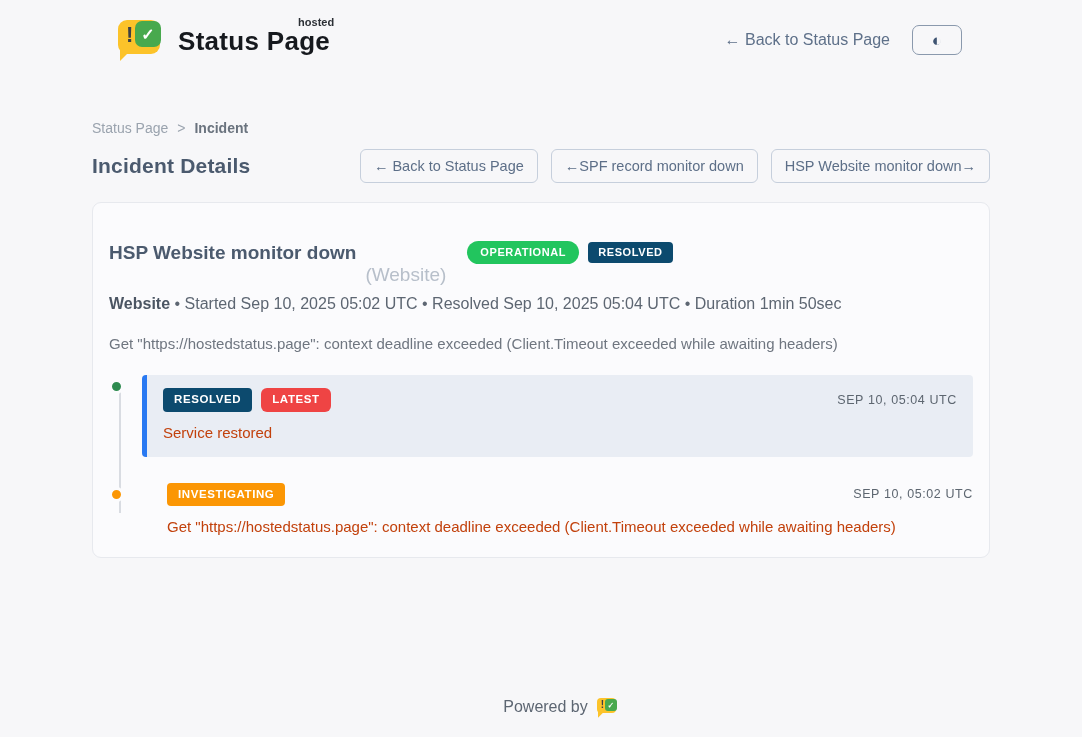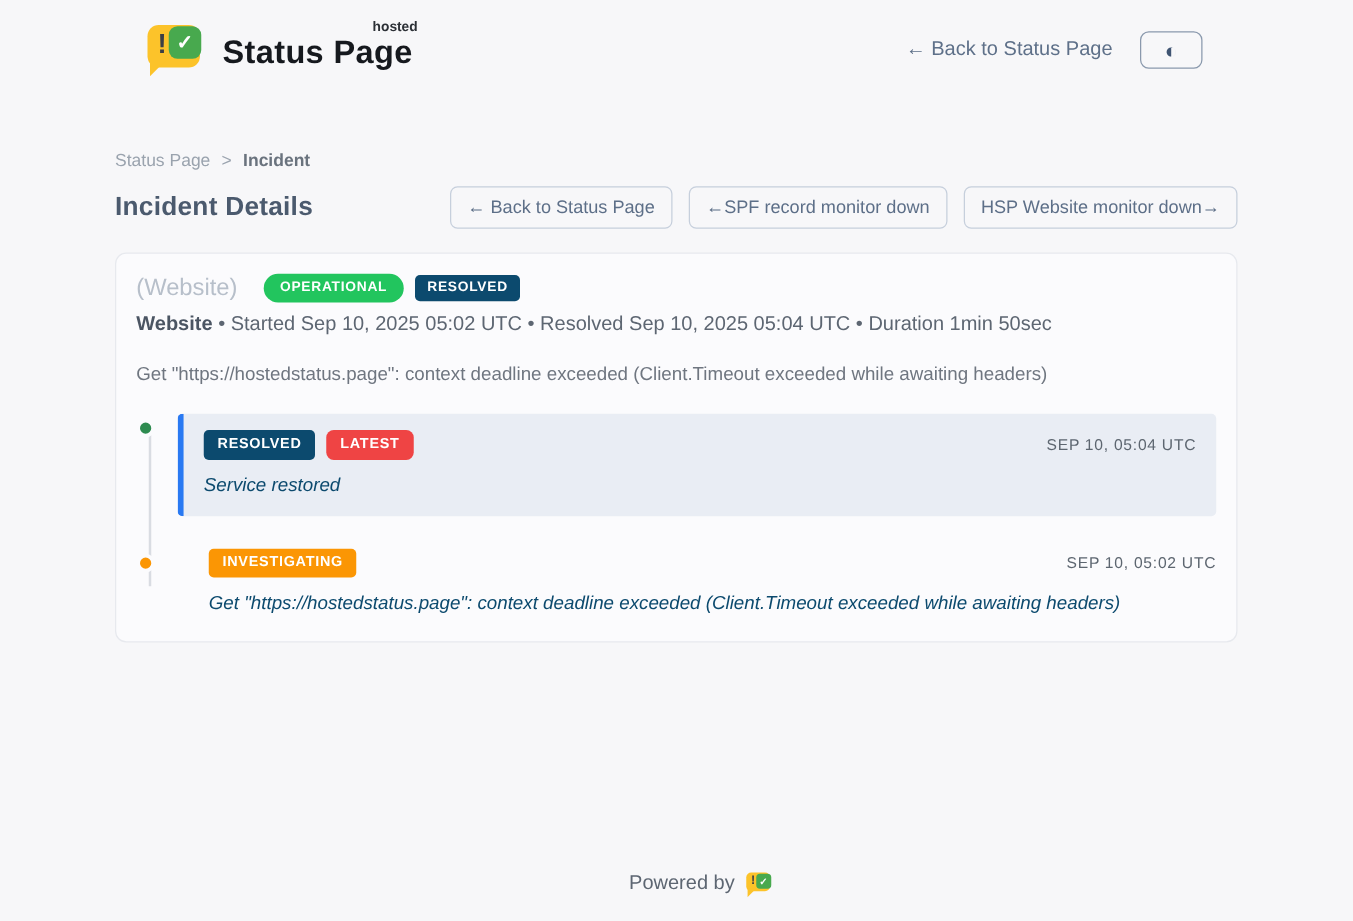--- a/index.html
+++ b/index.html
@@ -54,21 +54,21 @@
     padding: 8px 13px; cursor: pointer; white-space: nowrap;
   }
 
   
   .card {
     margin-top: 19px; background: #fbfbfd; border: 1px solid #e7e9ee;
     border-radius: 9px; padding: 16px 16px 22px;
   }
   .card-title-row { display: flex; align-items: center; gap: 9px; flex-wrap: wrap; }
   .incident-title { font-size: 19px; font-weight: 700; color: #4b5a6e; }
-  .incident-service { font-size: 19px; font-weight: 400; color: #b7bfca; }
+  .incident-service { font-size: 19px; font-weight: 400; color: #b7bfca; margin-top: 45px; }
   .badge {
     display: inline-block; color: #fff; font-size: 11px; font-weight: 700;
     letter-spacing: 0.6px; padding: 5px 10px; border-radius: 4px; line-height: 1;
   }
   .badge-operational { background: #22c55e; border-radius: 999px; padding: 6px 13px; margin-left: 12px; }
   .badge-resolved { background: #0c4a6e; }
   .badge-latest { background: #ef4444; border-radius: 6px; text-align: right; }
   .badge-investigating { background: #fb9604; }
   .meta-line { margin-top: 9px; font-size: 16px; color: #5d6672; }
   .meta-line .meta-service { font-weight: 700; color: #4b5563; }
@@ -90,21 +90,21 @@
   .tl-content { flex: 1; }
   .tl-content.highlighted {
     background: #e9edf4; border-left: 5px solid #2979f2; border-radius: 4px;
     padding: 13px 16px 16px;
   }
   .tl-content.plain { padding: 0 0 0 4px; }
   .tl-head { display: flex; align-items: center; justify-content: space-between; }
   .tl-badges { display: flex; gap: 9px; }
   .tl-badges .badge { padding: 6px 11px; font-size: 11.5px; }
   .tl-time { font-size: 12.5px; color: #5d6670; letter-spacing: 0.6px; font-weight: 500; }
-  .tl-msg { margin-top: 12px; font-size: 15px; color: #0c4a6e; font-style: italic; }
+  .tl-msg { margin-top: 12px; font-size: 15px; color: #c2410c; }
 
   
   .footer { margin-top: auto; padding-bottom: 20px; flex: 0 0 auto; padding-left: 40px; }
   .powered { display: flex; align-items: center; justify-content: center; gap: 9px;
     font-size: 16px; color: #5d6672; }
   .mini-logo { position: relative; width: 22px; height: 21px; display: inline-block; }
   .mini-bubble { position: absolute; left: 0; top: 2px; width: 19px; height: 15px;
     background: #fcc32a; border-radius: 4px; }
   .mini-tail { position: absolute; left: 1px; top: 15px; width: 7px; height: 7px;
     background: #fcc32a; clip-path: polygon(0 0, 100% 0, 0 100%); }
@@ -152,20 +152,21 @@
     <h1 class="page-title">Incident Details</h1>
     <div class="nav-btns">
       <button class="nav-btn">← Back to Status Page</button>
       <button class="nav-btn">←SPF record monitor down</button>
       <button class="nav-btn">HSP Website monitor down→</button>
     </div>
   </div>
 
   <div class="card">
     <div class="card-title-row">
+      <span class="incident-title">HSP Website monitor down</span>
       <span class="incident-service">(Website)</span>
       <span class="badge badge-operational">OPERATIONAL</span>
       <span class="badge badge-resolved">RESOLVED</span>
     </div>
 
     <div class="meta-line">
       <span class="meta-service">Website</span><span> • Started Sep 10, 2025 05:02 UTC • Resolved Sep 10, 2025 05:04 UTC • Duration 1min 50sec</span>
     </div>
 
     <div class="incident-desc">Get "https://hostedstatus.page": context deadline exceeded (Client.Timeout exceeded while awaiting headers)</div>

